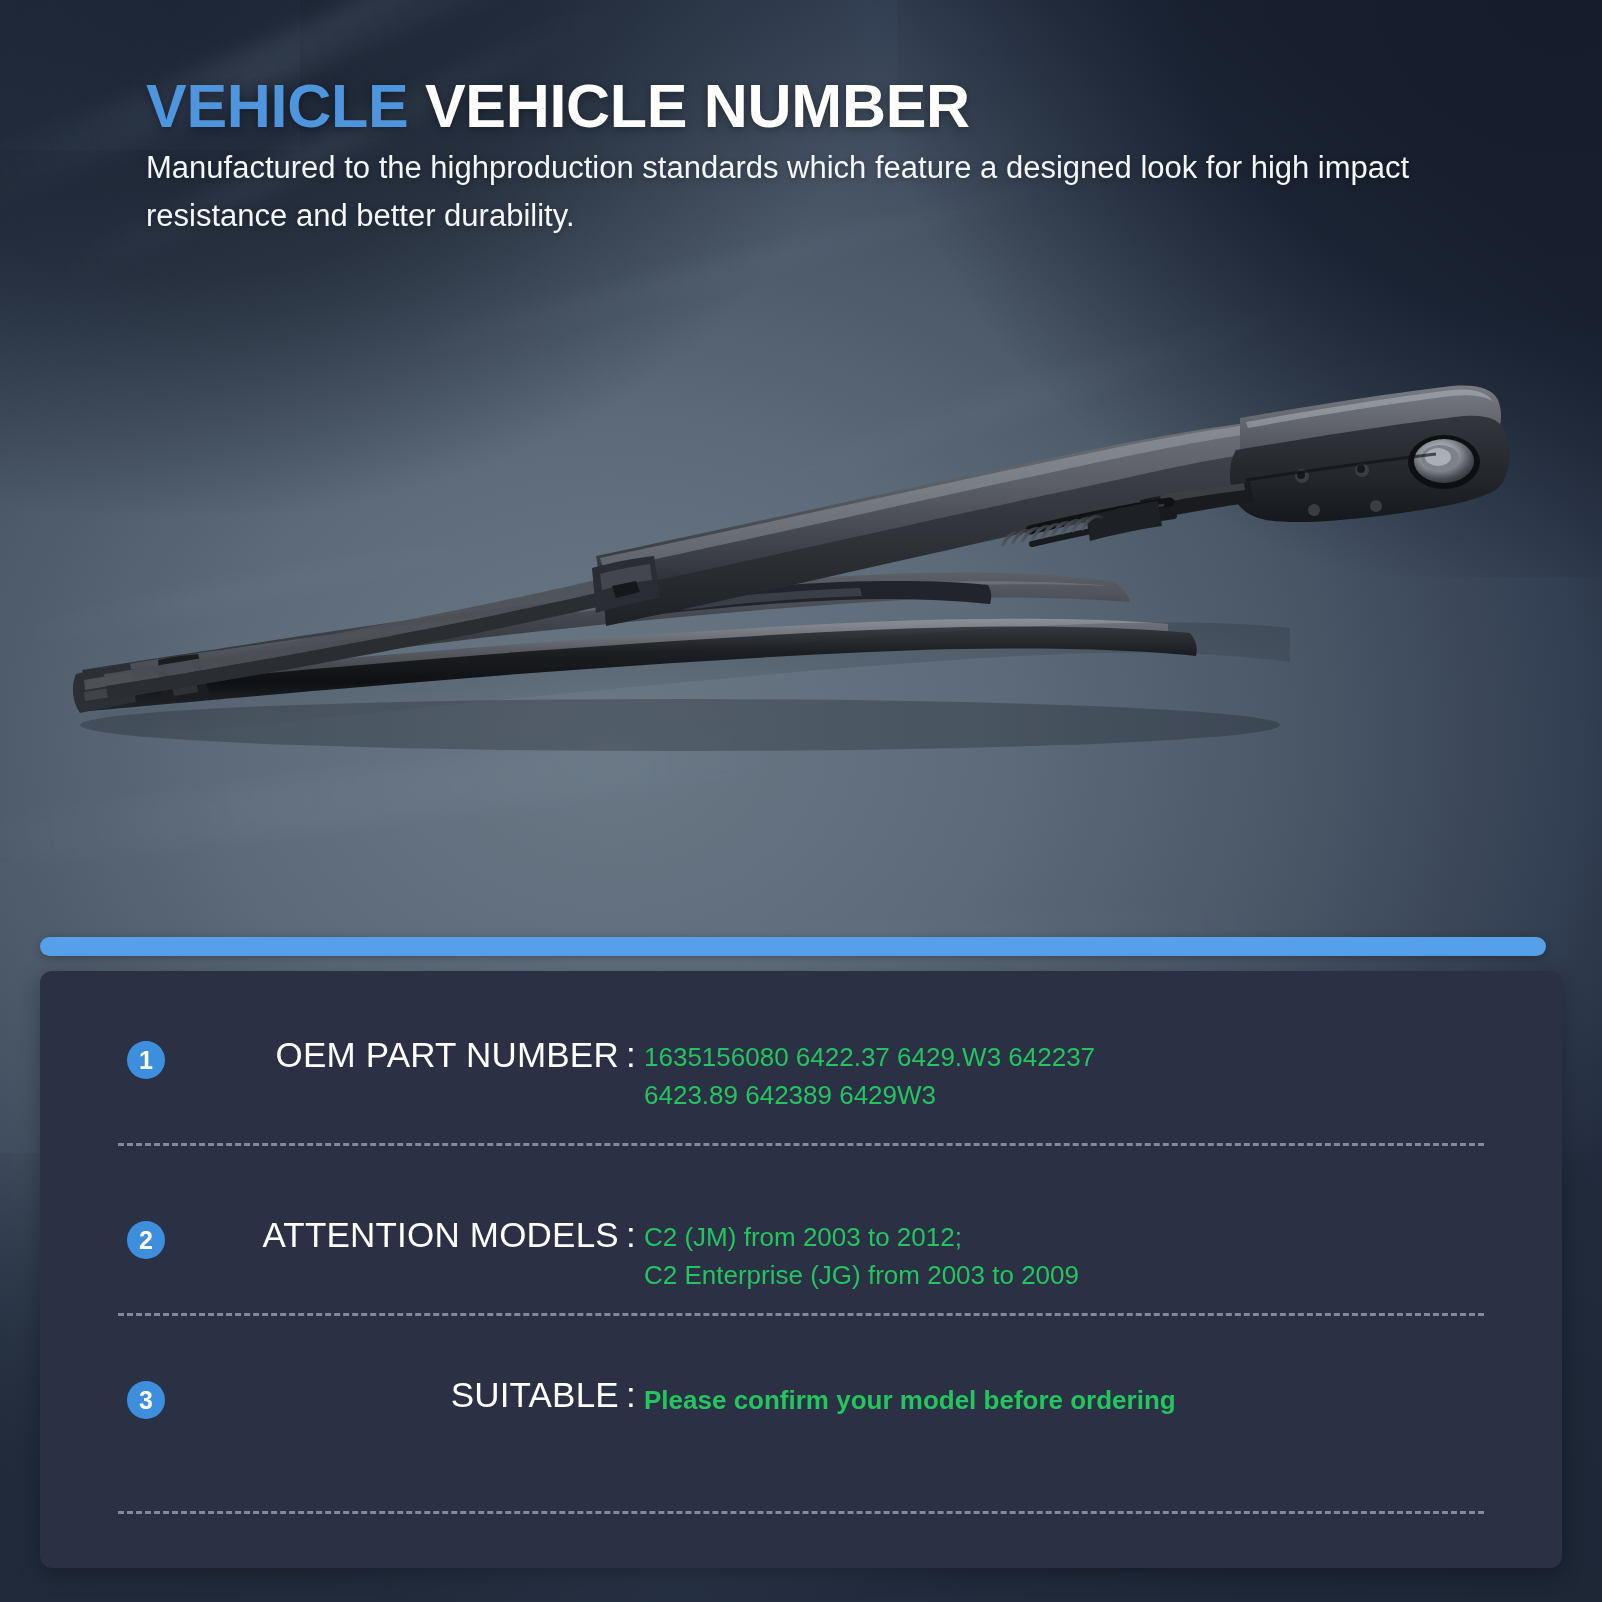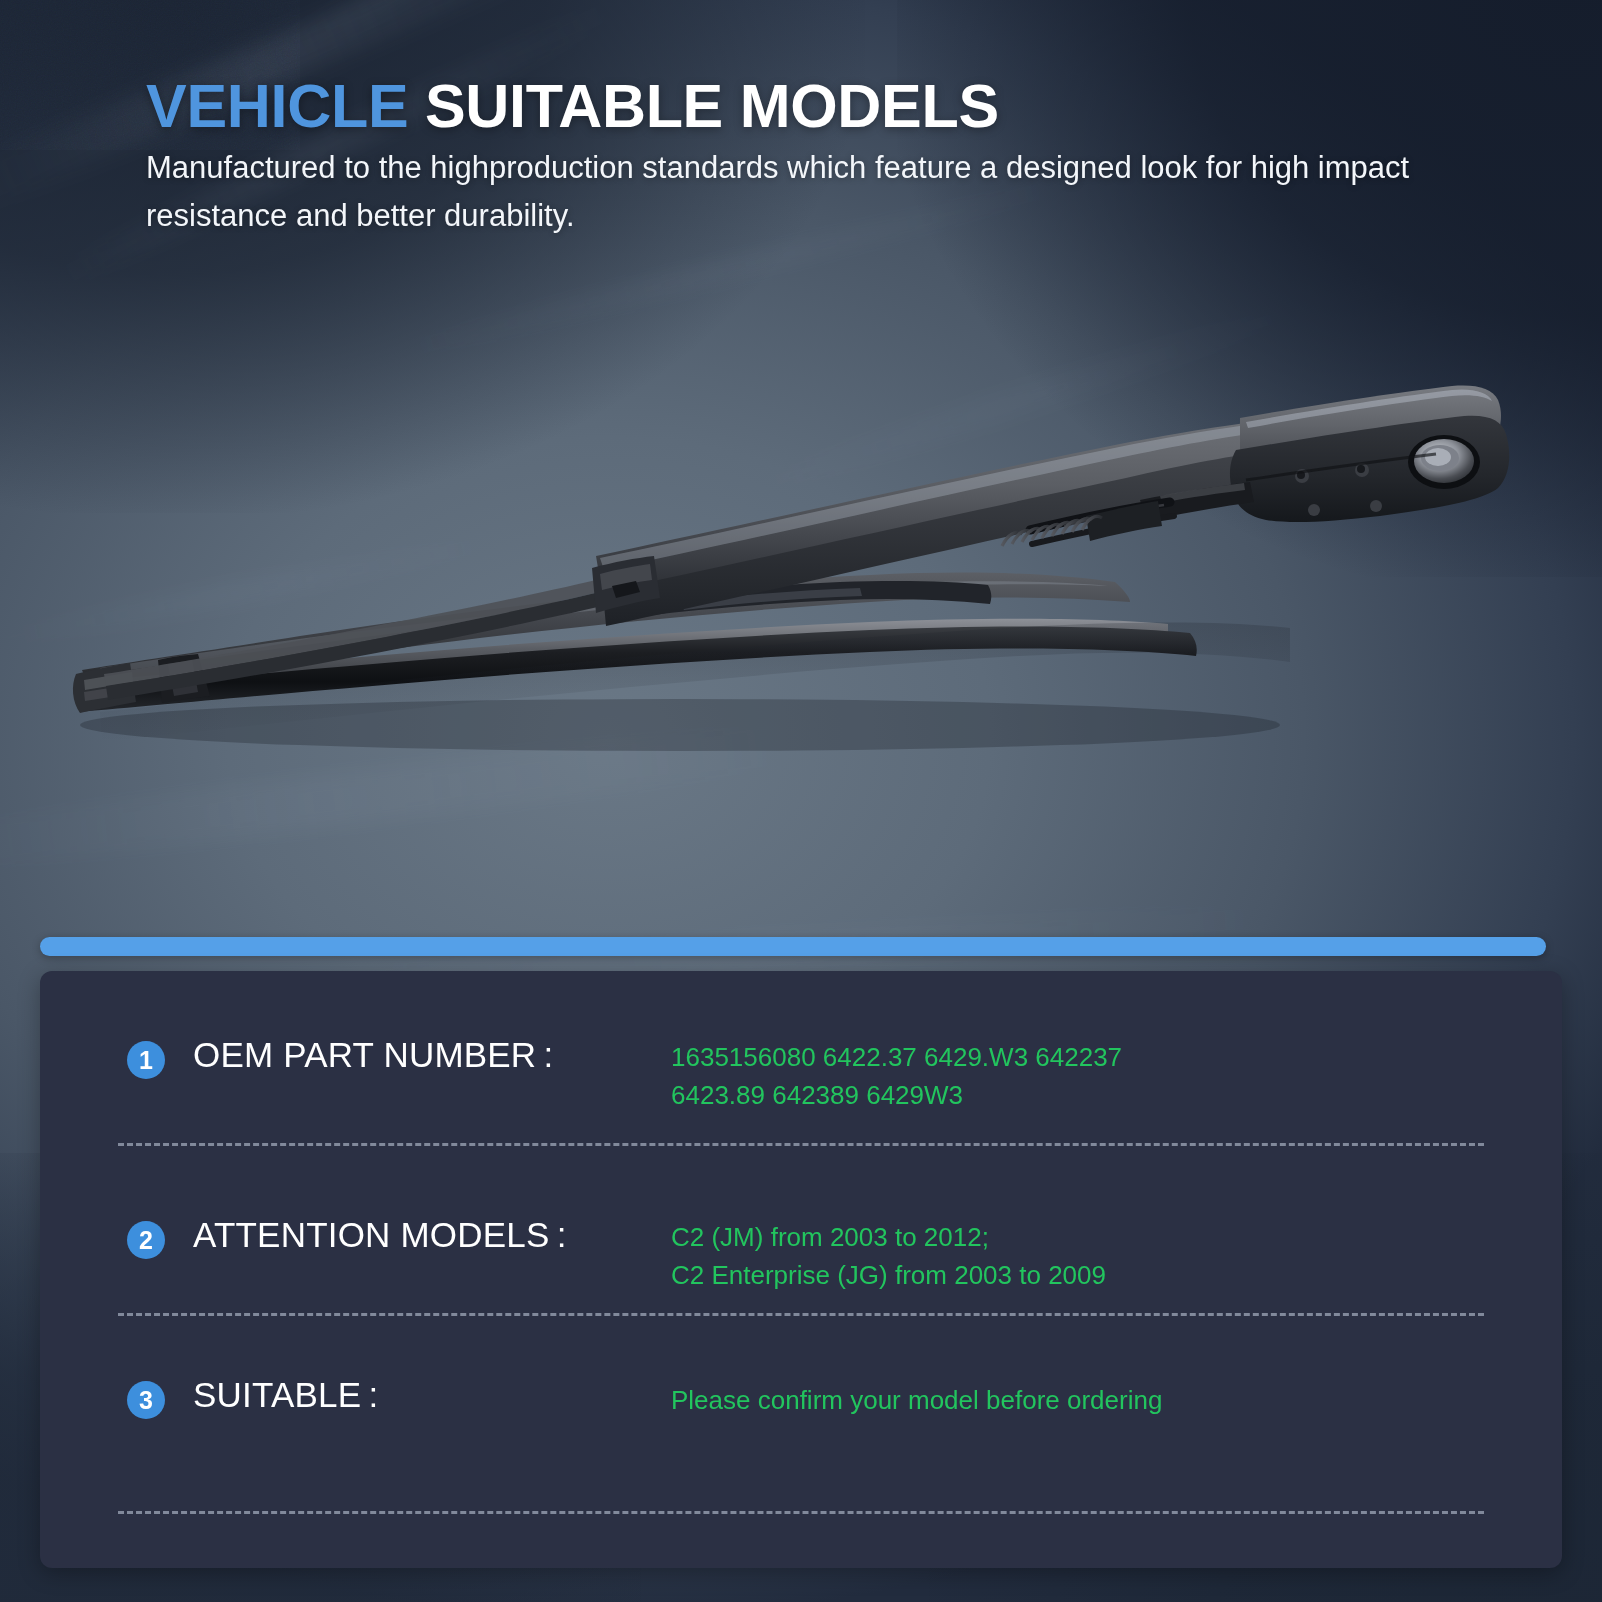--- a/index.html
+++ b/index.html
@@ -88,30 +88,30 @@
   .spec-row.r3 { top:402px; }
 
   .badge {
     width:38px; height:38px; flex:0 0 38px; margin-left:87px; margin-top:8px;
     border-radius:50%; background:#3d8fdd;
     color:#ffffff; font-size:25px; font-weight:700;
     display:flex; align-items:center; justify-content:center;
     line-height:1;
   }
   .spec-label {
-    margin-left:28px; width:470px; flex:0 0 470px;
+    margin-left:1px; width:470px; flex:0 0 470px;
     font-size:35px; font-weight:400; color:#ffffff;
-    letter-spacing:0.2px; white-space:nowrap; line-height:1.25;
+    letter-spacing:0.2px; white-space:nowrap; line-height:1.25;text-align:right;
   }
   .spec-value {
     margin-left:8px; flex:1 1 auto;
     font-size:26px; font-weight:400; color:#22c55e;
     line-height:1.47; padding-top:5px; white-space:pre-line;
   }
-  .spec-row.r3 .spec-value { padding-top:8px; }
+  .spec-row.r3 .spec-value { padding-top:8px;font-weight:bold; }
 
   .divider {
     position:absolute; left:78px; width:1366px; height:0;
     border-top:3px dashed #9aa2b4; opacity:.78;
   }
   .divider.d1 { top:172px; }
   .divider.d2 { top:342px; }
   .divider.d3 { top:540px; }
 </style>
 </head>
@@ -135,21 +135,21 @@
     <filter id="nz">
         <feTurbulence type="fractalNoise" baseFrequency="0.85" numOctaves="3" stitchTiles="stitch"></feTurbulence>
       </filter>
     <rect width="100%" height="100%" filter="url(#nz)"></rect>
   </svg>
 </div>
 
 <div id="header">
   <div id="title">
     <span class="hl">VEHICLE</span>
-    <span>SUITABLE MODELS</span>
+    <span>VEHICLE NUMBER</span>
   </div>
   <div id="subtitle">Manufactured to the highproduction standards which feature a designed look for high impact resistance and better durability.</div>
 </div>
 
 <div id="product">
   <svg viewBox="0 0 1500 520" xmlns="http://www.w3.org/2000/svg">
     <defs>
       <linearGradient id="armTop" x1="0" y1="0" x2="0" y2="1">
         <stop offset="0%" stop-color="#6d7076"></stop>
         <stop offset="38%" stop-color="#5b5e64"></stop>

